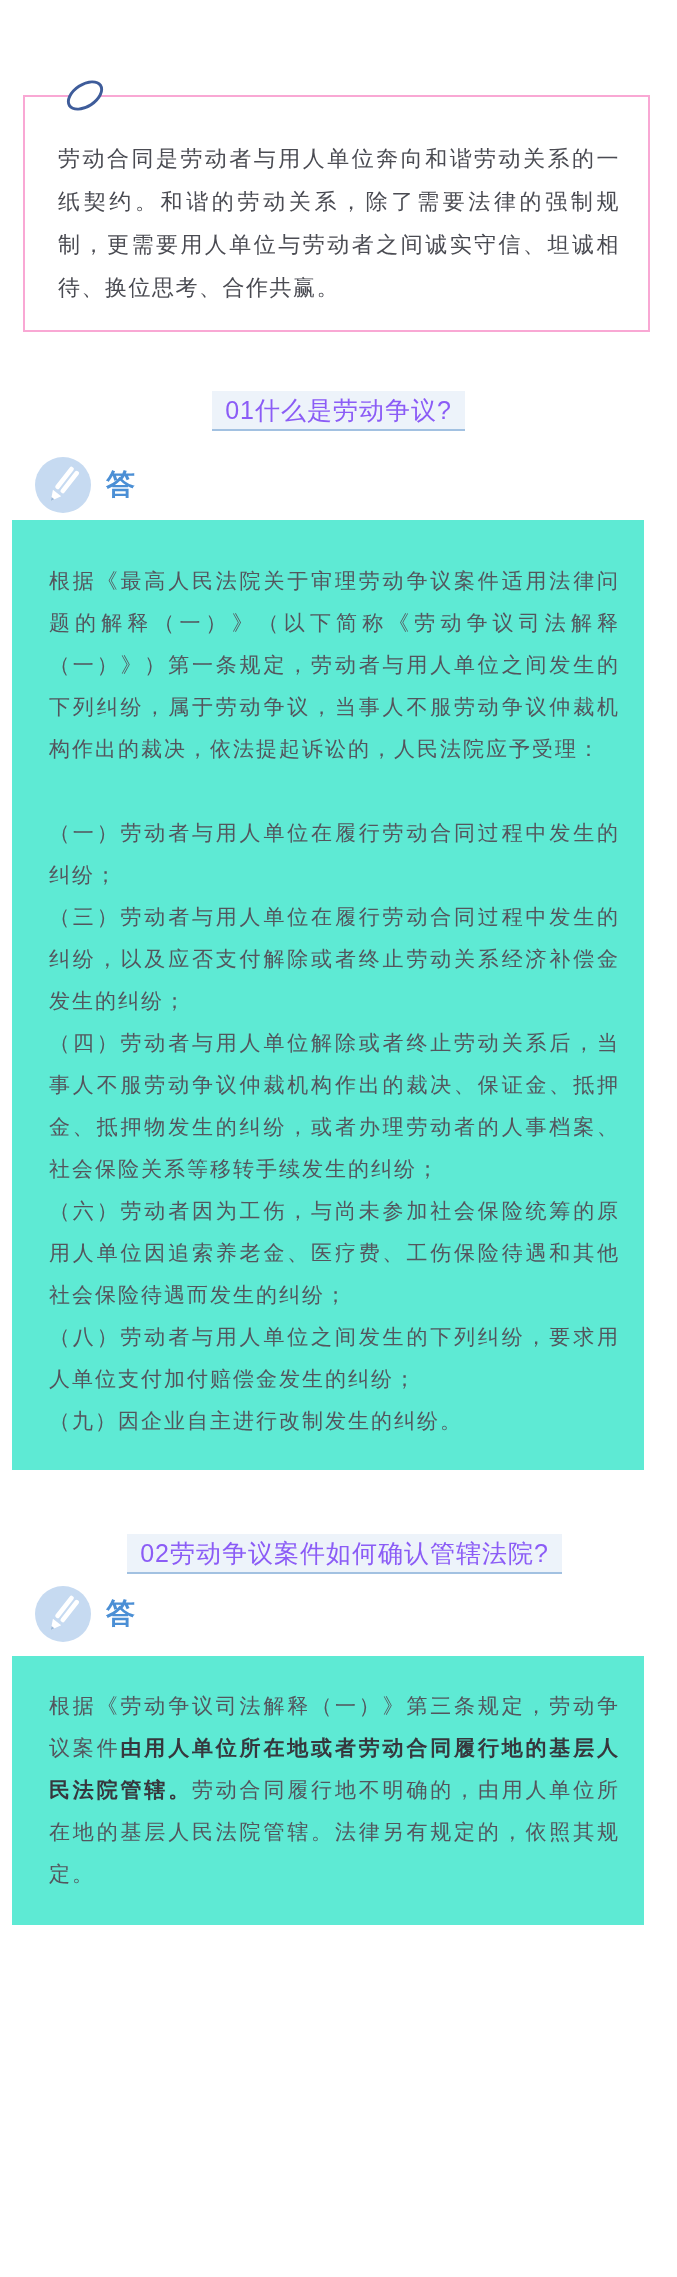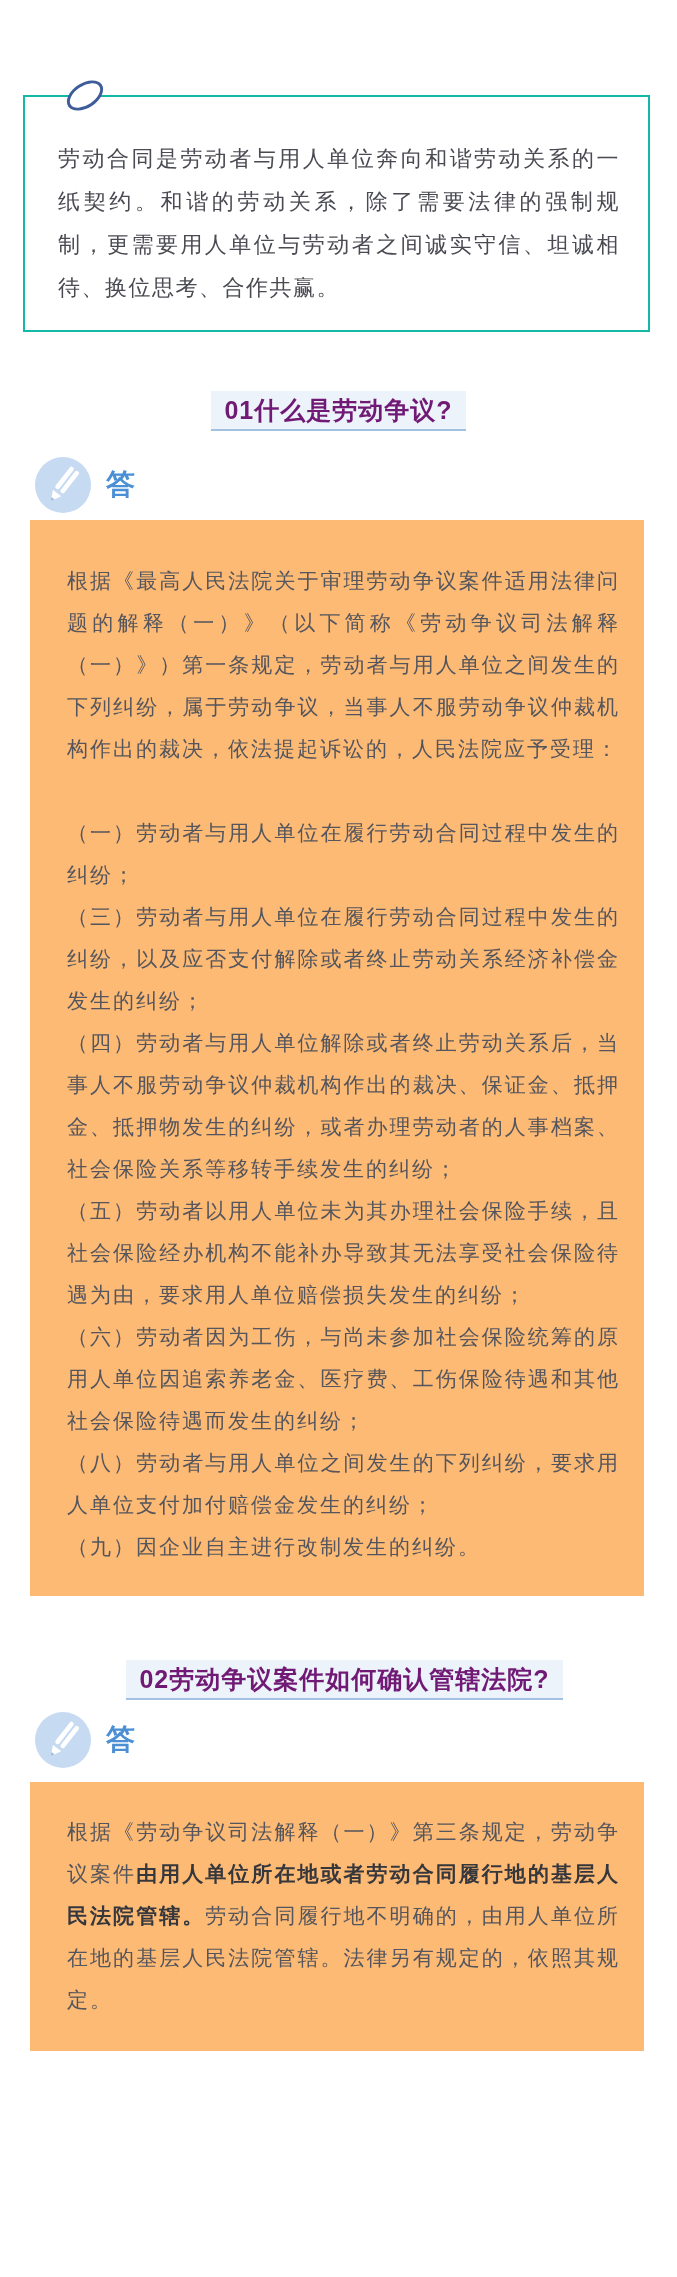--- a/index.html
+++ b/index.html
@@ -12,21 +12,21 @@
     min-height: 2277px;
     font-family: "Liberation Sans", sans-serif;
     position: relative;
     overflow: hidden;
   }
 
   
   .intro-box {
     position: relative;
     margin: 95px 27px 0 23px;
-    border: 2px solid #14b8a6;
+    border: 2px solid #f9a8d4;
     padding: 40px 28px 24px 33px;
     box-sizing: border-box;
     height: 237px;
   }
   .intro-box .clip-oval {
     position: absolute;
     top: -14px;
     left: 40px;
     width: 34px;
     height: 19px;
@@ -46,23 +46,23 @@
 
   
   .heading-wrap {
     text-align: center;
   }
   .heading-wrap.h1 { margin-top: 59px; }
   .heading-wrap.h2 { margin-top: 64px; padding-left: 12px; }
   .section-heading {
     display: inline-block;
     background: #edf3fa;
-    color: #701a75;
+    color: #8b5cf6;
     font-size: 25px;
-    font-weight: bold;
+    font-weight: normal;
     line-height: 38px;
     padding: 0 13px;
     letter-spacing: 1px;
     border-bottom: 2px solid #a2c1e1;
   }
 
   
   .answer-row {
     display: flex;
     align-items: center;
@@ -77,22 +77,22 @@
   }
   .answer-label {
     margin-left: 15px;
     color: #4b8fd5;
     font-size: 29px;
     font-weight: bold;
   }
 
   
   .answer-box {
-    background: #fdba74;
-    margin-left: 30px;
+    background: #5eead4;
+    margin-left: 12px;
     margin-right: 33px;
     box-sizing: border-box;
     color: #54555d;
     font-size: 21px;
     line-height: 42px;
     letter-spacing: 2px;
     text-align: justify;
   }
   .answer-box.b1 {
     margin-top: 7px;
@@ -133,21 +133,20 @@
     </g>
   </svg>
   <span class="answer-label">答</span>
 </div>
 
 <div class="answer-box b1">
   <p class="gap-after">根据《最高人民法院关于审理劳动争议案件适用法律问题的解释（一）》（以下简称《劳动争议司法解释（一）》）第一条规定，劳动者与用人单位之间发生的下列纠纷，属于劳动争议，当事人不服劳动争议仲裁机构作出的裁决，依法提起诉讼的，人民法院应予受理：</p>
   <p>（一）劳动者与用人单位在履行劳动合同过程中发生的纠纷；</p>
   <p>（三）劳动者与用人单位在履行劳动合同过程中发生的纠纷，以及应否支付解除或者终止劳动关系经济补偿金发生的纠纷；</p>
   <p>（四）劳动者与用人单位解除或者终止劳动关系后，当事人不服劳动争议仲裁机构作出的裁决、保证金、抵押金、抵押物发生的纠纷，或者办理劳动者的人事档案、社会保险关系等移转手续发生的纠纷；</p>
-  <p>（五）劳动者以用人单位未为其办理社会保险手续，且社会保险经办机构不能补办导致其无法享受社会保险待遇为由，要求用人单位赔偿损失发生的纠纷；</p>
   <p>（六）劳动者因为工伤，与尚未参加社会保险统筹的原用人单位因追索养老金、医疗费、工伤保险待遇和其他社会保险待遇而发生的纠纷；</p>
   <p>（八）劳动者与用人单位之间发生的下列纠纷，要求用人单位支付加付赔偿金发生的纠纷；</p>
   <p>（九）因企业自主进行改制发生的纠纷。</p>
 </div>
 
 <div class="heading-wrap h2">
   <span class="section-heading">02劳动争议案件如何确认管辖法院?</span>
 </div>
 
 <div class="answer-row r2">

